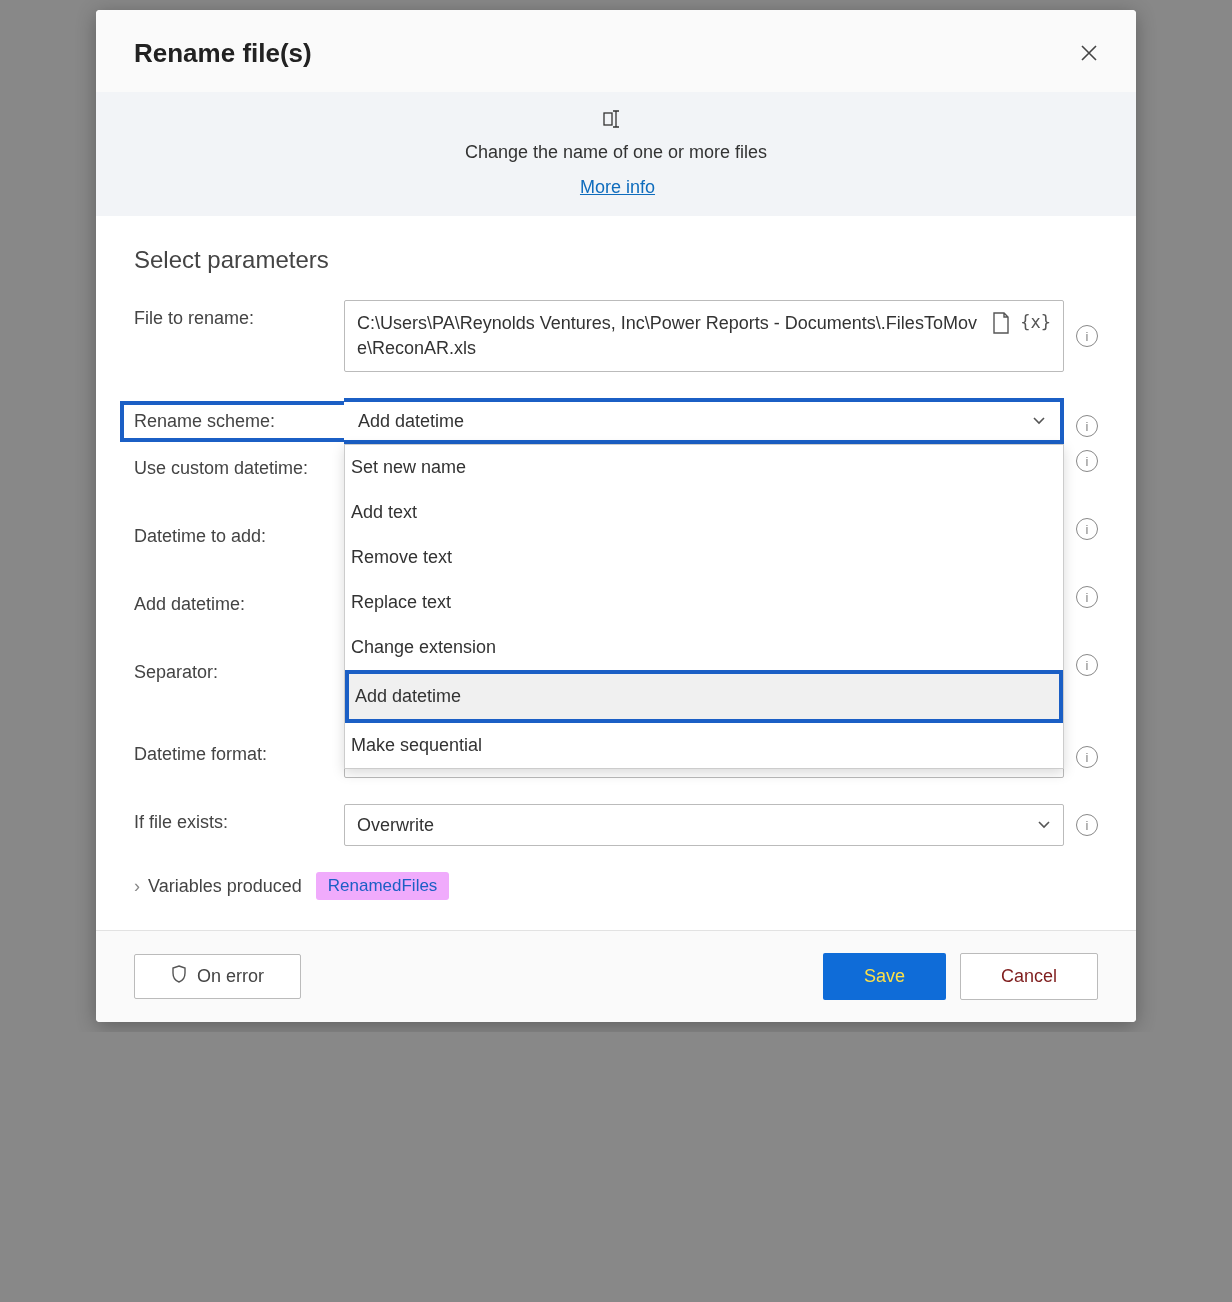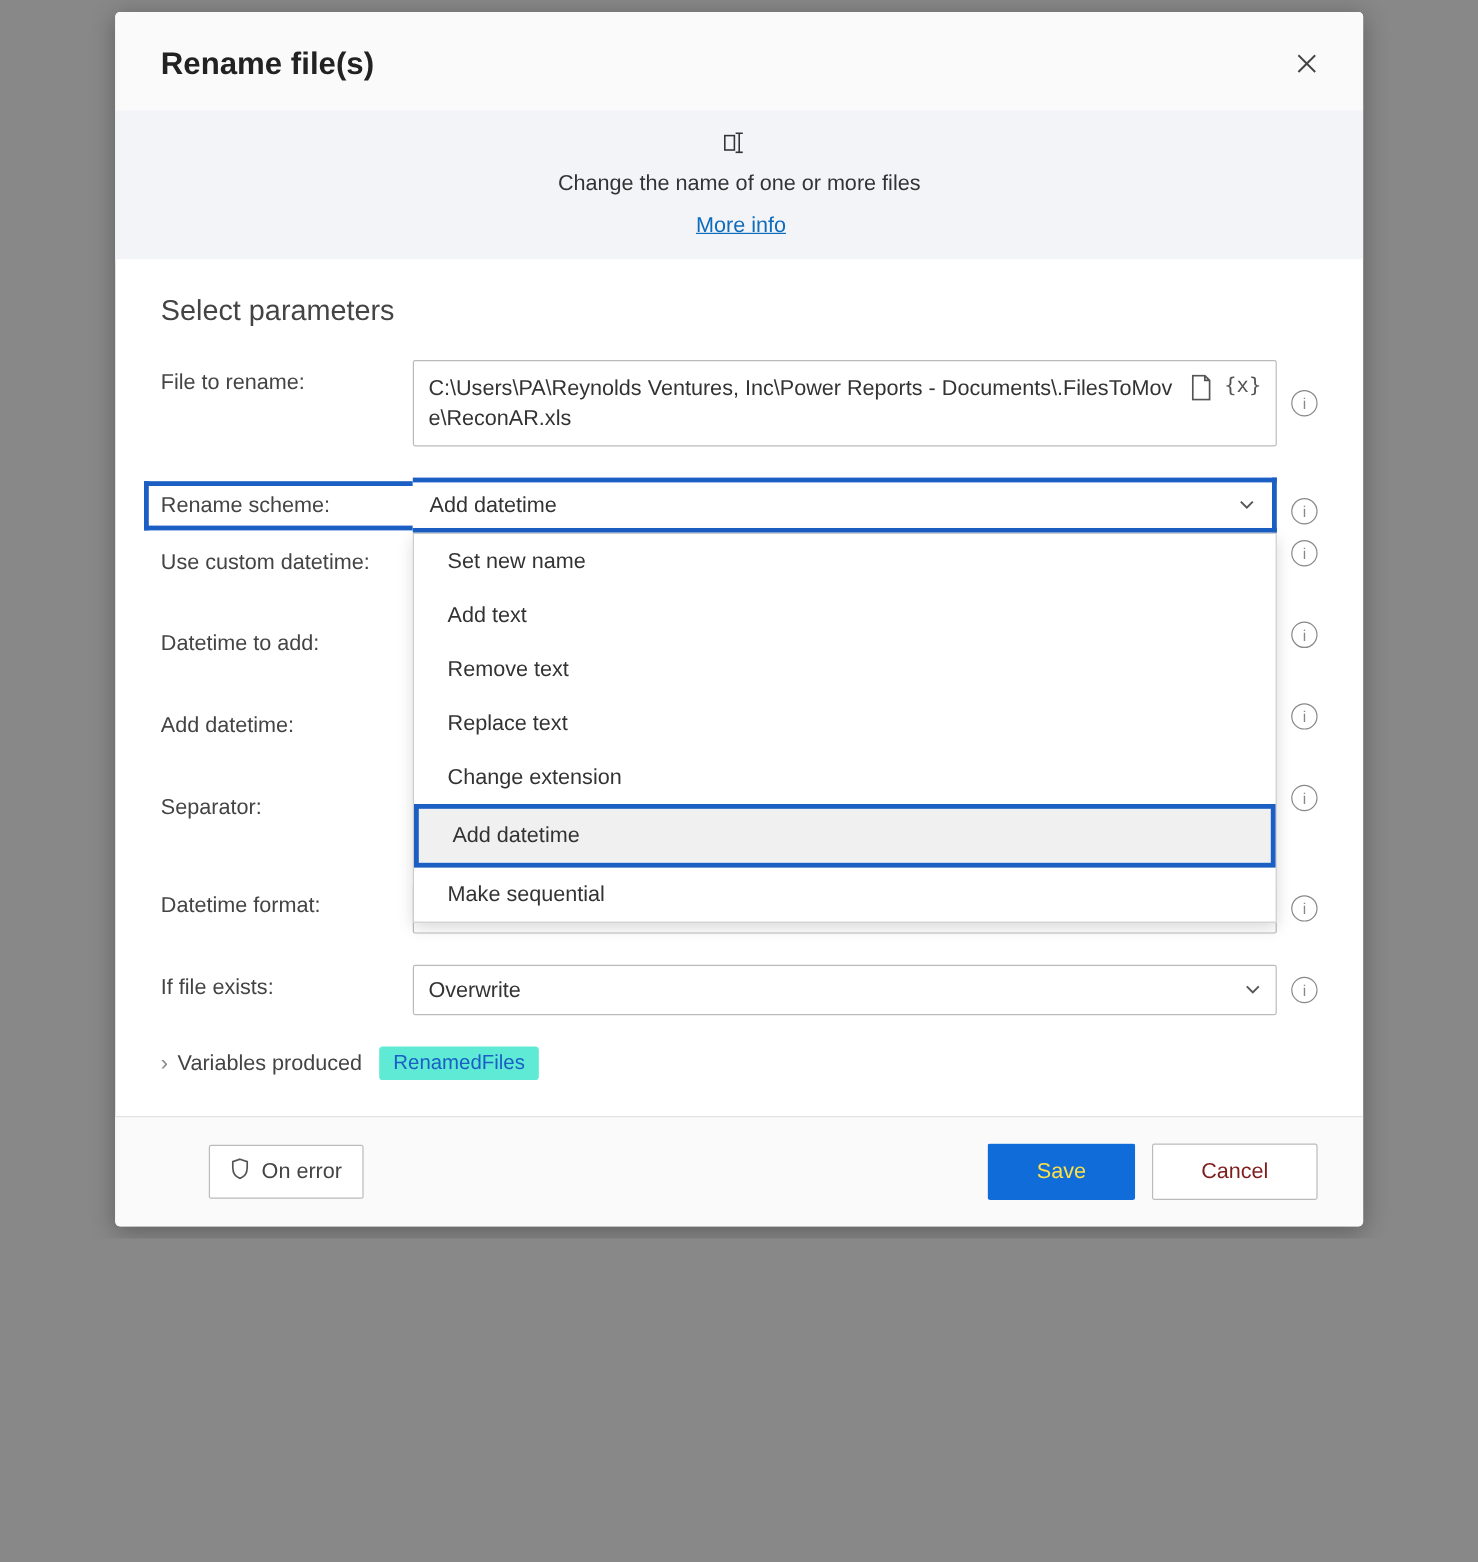--- a/index.html
+++ b/index.html
@@ -161,21 +161,21 @@
       position: absolute;
       top: 46px;
       left: 0;
       right: 0;
       background: #fff;
       border: 1px solid #ccc;
       box-shadow: 0 4px 12px rgba(0,0,0,0.15);
       z-index: 10;
     }
     .dropdown-item {
-      padding: 12px 28px;
+      padding: 12px 6px;
       font-size: 18px;
       color: #333;
       cursor: pointer;
     }
     .dropdown-item.highlighted {
       border: 4px solid #1b5fc5;
       background: #f0f0f0;
     }
     .chevron {
       font-size: 14px;
@@ -188,46 +188,45 @@
       font-size: 18px;
       color: #444;
       margin-top: 10px;
       margin-bottom: 20px;
     }
     .variables-row .chev {
       color: #888;
       margin-right:-6px;
     }
     .variable-pill {
-      background: #5eead4;
+      background: #f0abfc;
       color: #1b5fc5;
       padding: 4px 12px;
       border-radius: 3px;
       font-size: 17px;
     }
     .footer {
       border-top: 1px solid #e2e2e2;
       padding: 22px 38px;
       display: flex;
       align-items: center;
       justify-content: space-between;
       background: #fafafa;
     }
     .on-error-btn {
       border: 1px solid #bbb;
       background: #fff;
-      padding: 10px 17px;
+      padding: 10px 36px;
       font-size: 18px;
       color: #444;
       display: flex;
       align-items: center;
       gap: 10px;
       cursor: pointer;
       border-radius: 2px;
-      margin-left: 40px;
     }
     .footer-right {
       display: flex;
       gap: 14px;
     }
     .btn {
       padding: 12px 40px;
       font-size: 18px;
       border-radius: 2px;
       cursor: pointer;

